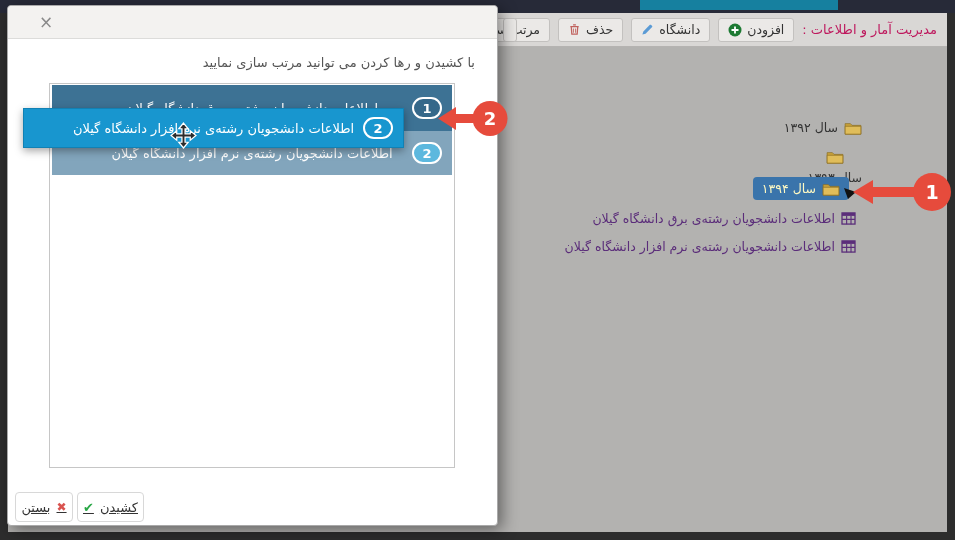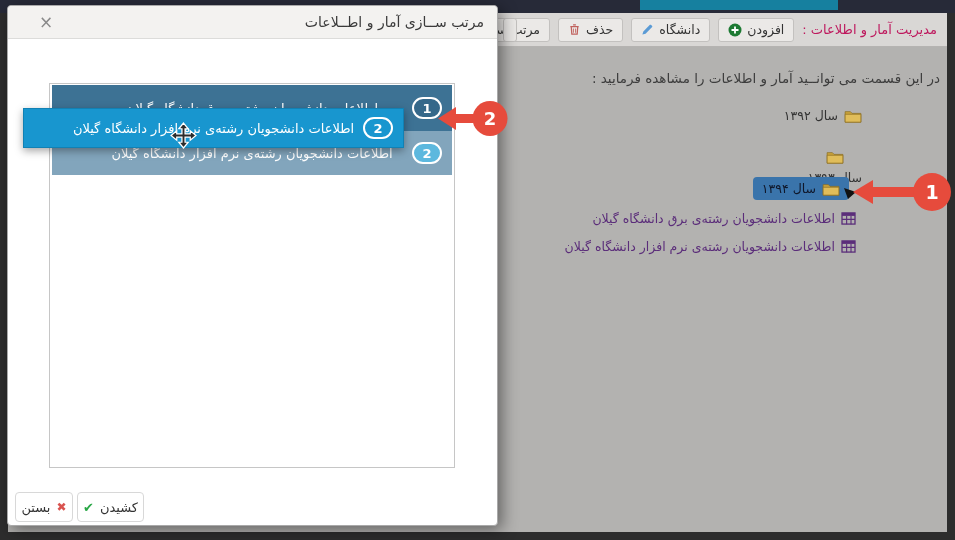--- a/index.html
+++ b/index.html
@@ -19,21 +19,21 @@
           color:#333;white-space:nowrap;cursor:pointer;}
   .tb-btn svg{flex:0 0 auto;}
   .tb-sliver{position:absolute;left:495px;top:5px;width:14px;height:24px;background:#ebe9e7;
              border:1px solid #c3c1bf;border-radius:3px;}
   .page-heading{position:absolute;right:7px;top:57px;direction:rtl;font-size:13.5px;color:#3d3d3d;}
 
   .tree-row{position:absolute;display:flex;direction:rtl;align-items:center;gap:6px;
             font-size:12.5px;color:#333;cursor:pointer;}
   .tree-row .lbl{white-space:nowrap;}
   .tree-row.year{right:85px;}
-  .tree-row.selected{right:98px;background:#3a74ab;color:#0f172a;border-radius:4px;
+  .tree-row.selected{right:98px;background:#3a74ab;color:#fef9c3;border-radius:4px;
                      padding:4px 9px;}
   .tree-row.dataset{right:91px;color:#5b2d7a;}
   .twisty{position:absolute;left:835px;top:173px;z-index:2;}
 
   
   .modal{position:absolute;left:7px;top:5px;width:491px;height:521px;background:#fff;
          border:1px solid #a9a9a9;border-radius:4px;box-shadow:4px 4px 16px rgba(0,0,0,.45);
          z-index:10;}
   .modal-header{position:absolute;left:0;top:0;width:100%;height:33px;background:#f3f2f0;
                 border-bottom:1px solid #dcdcda;border-radius:4px 4px 0 0;}
@@ -57,21 +57,21 @@
   .sort-item-1 .badge{background:#35688a;}
   .sort-item-2 .badge{background:#5cb8de;}
   .drag-item{position:absolute;left:15px;top:102px;width:381px;height:40px;background:#1896cf;
              border:1px solid #1181b4;box-shadow:0 3px 8px rgba(0,0,0,.35);display:flex;
              align-items:center;justify-content:center;color:#fff;font-size:13px;direction:rtl;
              cursor:move;z-index:12;}
   .drag-item .badge{background:#1896cf;}
 
   .modal-footer-btn{position:absolute;top:486px;height:30px;background:#fff;
                     border:1px solid #d8d8d8;border-radius:4px;display:flex;align-items:center;
-                    justify-content:center;gap:6px;font-size:13px;color:#333;cursor:pointer;}
+                    justify-content:center;gap:6px;font-size:13px;color:#333;cursor:pointer;text-decoration:underline;}
   .btn-close{left:7px;width:58px;}
   .btn-save{left:69px;width:67px;}
   .x-glyph{color:#d9534f;font-weight:bold;font-size:12px;}
   .check-glyph{color:#28a745;font-weight:bold;font-size:13px;}
 
   
   .annotation{position:absolute;z-index:30;pointer-events:none;}
   .ann-1{left:850px;top:170px;}
   .ann-2{left:435px;top:97px;}
   .move-cursor{position:absolute;left:170px;top:122px;z-index:31;pointer-events:none;}
@@ -116,23 +116,22 @@
       <button class="tb-btn">
         <svg width="14" height="14" viewBox="0 0 16 16">
           <path d="M8 1.5L14.5 5 8 8.5 1.5 5z" fill="#2b8aa3"></path>
           <path d="M2 8l6 3.2L14 8M2 11l6 3.2 6-3.2" fill="none" stroke="#2b8aa3" stroke-width="1.4"></path>
         </svg>
         <span>مرتب سازی</span>
       </button>
       <div class="tb-sliver"></div>
     </div>
 
-    <div class="page-heading">در این قسمت می توانــید آمار و اطلاعات را مشاهده فرمایید :</div>
-
-    <div class="tree-row year" style="top:95px;">
+
+    <div class="tree-row year" style="top:107px;">
       <svg width="18" height="14" viewBox="0 0 20 16">
         <path d="M1 3h6l2 2h10v10H1z" fill="#c9a23c" stroke="#8a6d1f" stroke-width="0.8"></path>
         <path d="M1 6h18v9H1z" fill="#e0bd5a" stroke="#8a6d1f" stroke-width="0.8"></path>
       </svg>
       <span class="lbl">سال ۱۳۹۲</span>
     </div>
 
     <div class="tree-row year" style="top:137px;flex-direction:column;">
       <svg width="18" height="14" viewBox="0 0 20 16">
         <path d="M1 3h6l2 2h10v10H1z" fill="#c9a23c" stroke="#8a6d1f" stroke-width="0.8"></path>
@@ -167,24 +166,24 @@
         <rect x="1" y="1" width="14" height="12" fill="none" stroke="#5b2d7a" stroke-width="1.4"></rect>
         <rect x="1" y="1" width="14" height="3.2" fill="#5b2d7a"></rect>
         <path d="M1 8h14M6 4.2v9M10.7 4.2v9" stroke="#5b2d7a" stroke-width="1.2"></path>
       </svg>
       <span class="lbl">اطلاعات دانشجویان رشته‌ی نرم افزار دانشگاه گیلان</span>
     </div>
   </div>
 
   <div class="modal">
     <div class="modal-header">
-      <span class="modal-title">مرتب ســازی آمار و اطــلاعات</span>
       <button class="modal-close">×</button>
     </div>
 
+    <div class="modal-instruction">با کشیدن و رها کردن می توانید مرتب سازی نمایید</div>
 
     <div class="sort-list">
       <div class="sort-item sort-item-1">
         <span class="lbl">اطلاعات دانشجویان رشته‌ی برق دانشگاه گیلان</span>
         <span class="badge">1</span>
       </div>
       <div class="sort-item sort-item-2">
         <span class="lbl">اطلاعات دانشجویان رشته‌ی نرم افزار دانشگاه گیلان</span>
         <span class="badge">2</span>
       </div>

